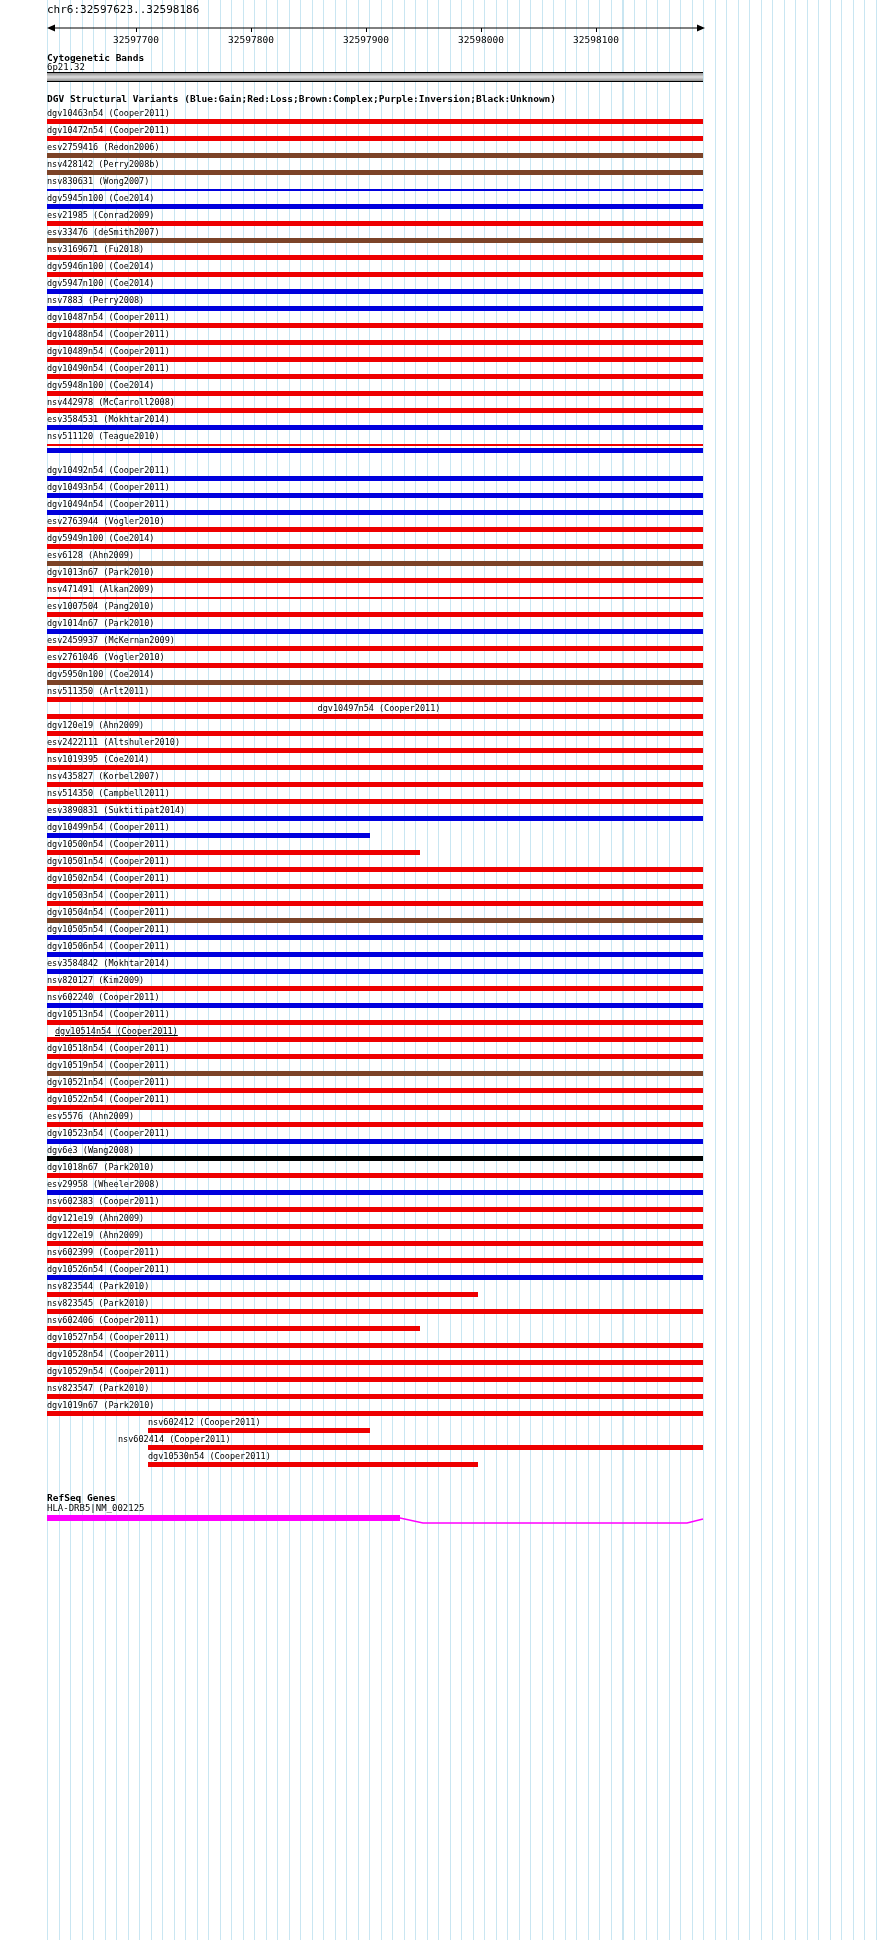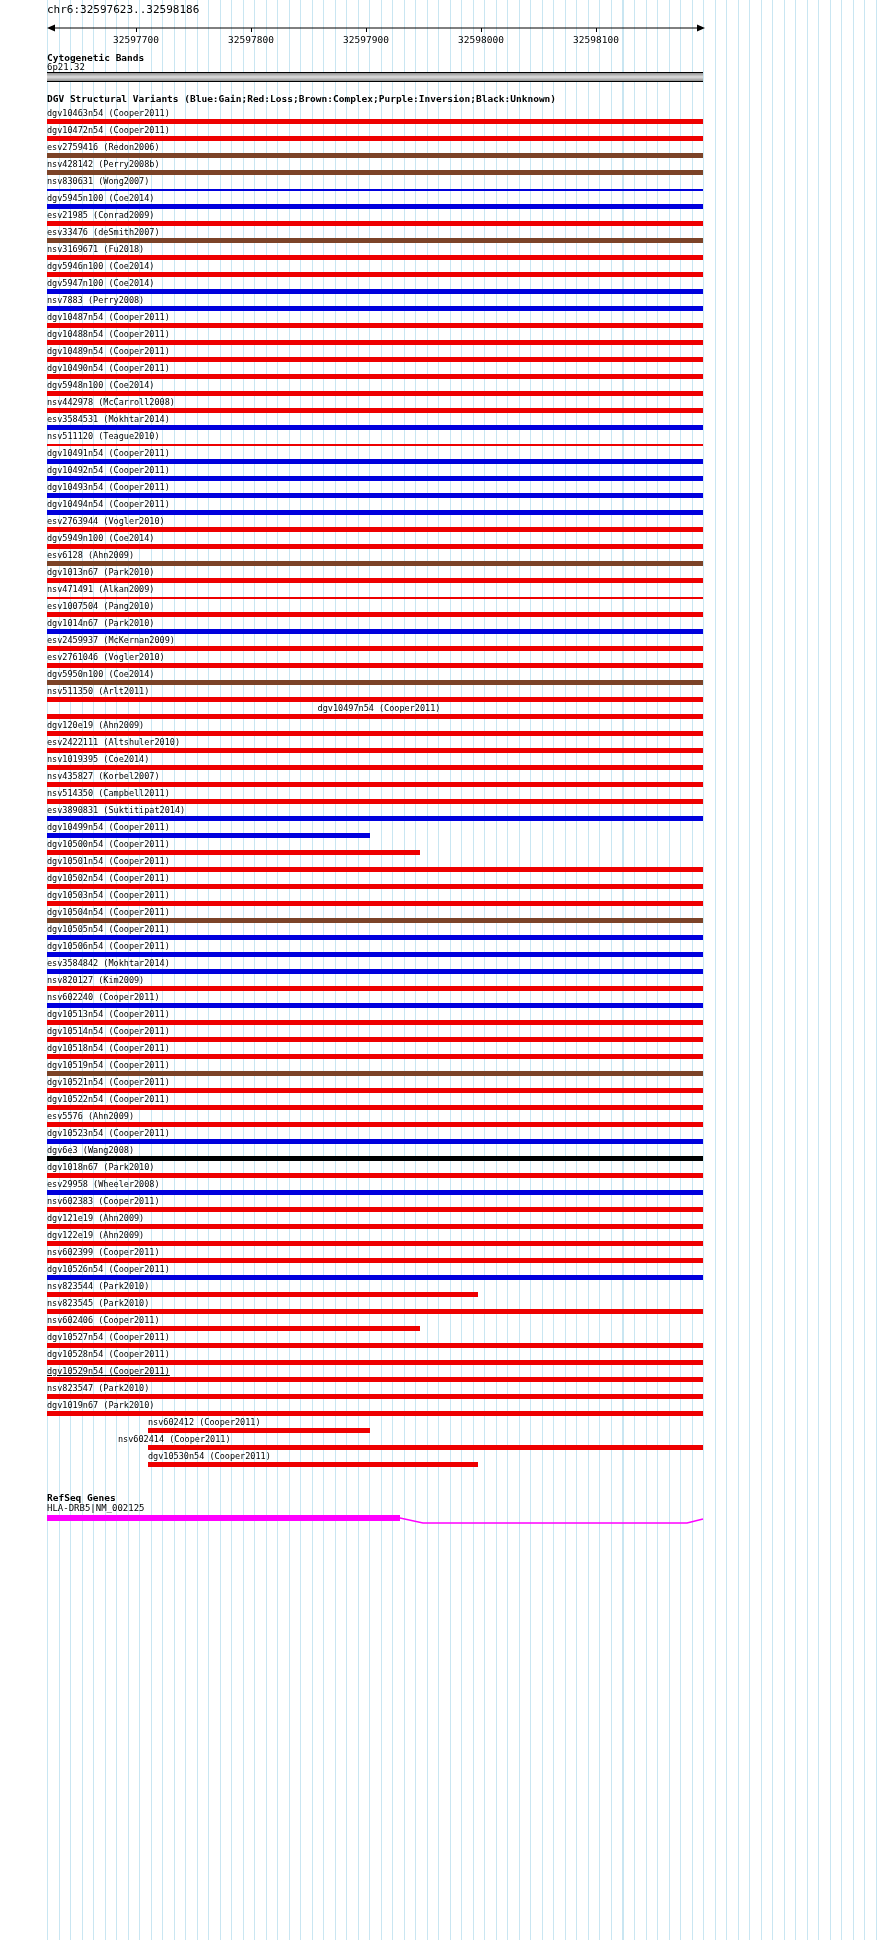--- a/index.html
+++ b/index.html
@@ -141,21 +141,20 @@
     </div>
     <div class="variant-row">
       <div class="variant-label" style="margin-left: 0px;">esv3584531 (Mokhtar2014)</div>
       <div class="variant-bar" style="margin-left: 0px; width: 656px; background: rgb(0, 0, 221);"></div>
     </div>
     <div class="variant-row">
       <div class="variant-label" style="margin-left: 0px;">nsv511120 (Teague2010)</div>
       <div class="variant-bar thin" style="margin-left: 0px; width: 656px; background: rgb(238, 0, 0);"></div>
     </div>
     <div class="variant-row">
-      <div class="variant-label" style="margin-left: 0px;">dgv10491n54 (Cooper2011)</div>
       <div class="variant-bar" style="margin-left: 0px; width: 656px; background: rgb(0, 0, 221);"></div>
     </div>
     <div class="variant-row">
       <div class="variant-label" style="margin-left: 0px;">dgv10492n54 (Cooper2011)</div>
       <div class="variant-bar" style="margin-left: 0px; width: 656px; background: rgb(0, 0, 221);"></div>
     </div>
     <div class="variant-row">
       <div class="variant-label" style="margin-left: 0px;">dgv10493n54 (Cooper2011)</div>
       <div class="variant-bar" style="margin-left: 0px; width: 656px; background: rgb(0, 0, 221);"></div>
     </div>
@@ -277,21 +276,21 @@
     </div>
     <div class="variant-row">
       <div class="variant-label" style="margin-left: 0px;">nsv602240 (Cooper2011)</div>
       <div class="variant-bar" style="margin-left: 0px; width: 656px; background: rgb(0, 0, 221);"></div>
     </div>
     <div class="variant-row">
       <div class="variant-label" style="margin-left: 0px;">dgv10513n54 (Cooper2011)</div>
       <div class="variant-bar" style="margin-left: 0px; width: 656px; background: rgb(238, 0, 0);"></div>
     </div>
     <div class="variant-row">
-      <div class="variant-label" style="margin-left: 0px;">dgv10514n54 (Cooper2011)</div>
+      <div class="variant-label" style="margin-left: 8px; text-decoration: underline;">dgv10514n54 (Cooper2011)</div>
       <div class="variant-bar" style="margin-left: 0px; width: 656px; background: rgb(238, 0, 0);"></div>
     </div>
     <div class="variant-row">
       <div class="variant-label" style="margin-left: 0px;">dgv10518n54 (Cooper2011)</div>
       <div class="variant-bar" style="margin-left: 0px; width: 656px; background: rgb(238, 0, 0);"></div>
     </div>
     <div class="variant-row">
       <div class="variant-label" style="margin-left: 0px;">dgv10519n54 (Cooper2011)</div>
       <div class="variant-bar" style="margin-left: 0px; width: 656px; background: rgb(124, 67, 39);"></div>
     </div>
@@ -357,21 +356,21 @@
     </div>
     <div class="variant-row">
       <div class="variant-label" style="margin-left: 0px;">dgv10527n54 (Cooper2011)</div>
       <div class="variant-bar" style="margin-left: 0px; width: 656px; background: rgb(238, 0, 0);"></div>
     </div>
     <div class="variant-row">
       <div class="variant-label" style="margin-left: 0px;">dgv10528n54 (Cooper2011)</div>
       <div class="variant-bar" style="margin-left: 0px; width: 656px; background: rgb(238, 0, 0);"></div>
     </div>
     <div class="variant-row">
-      <div class="variant-label" style="margin-left: 0px; text-decoration: underline;">dgv10529n54 (Cooper2011)</div>
+      <div class="variant-label" style="margin-left: 0px;">dgv10529n54 (Cooper2011)</div>
       <div class="variant-bar" style="margin-left: 0px; width: 656px; background: rgb(238, 0, 0);"></div>
     </div>
     <div class="variant-row">
       <div class="variant-label" style="margin-left: 0px;">nsv823547 (Park2010)</div>
       <div class="variant-bar" style="margin-left: 0px; width: 656px; background: rgb(238, 0, 0);"></div>
     </div>
     <div class="variant-row">
       <div class="variant-label" style="margin-left: 0px;">dgv1019n67 (Park2010)</div>
       <div class="variant-bar" style="margin-left: 0px; width: 656px; background: rgb(238, 0, 0);"></div>
     </div>

